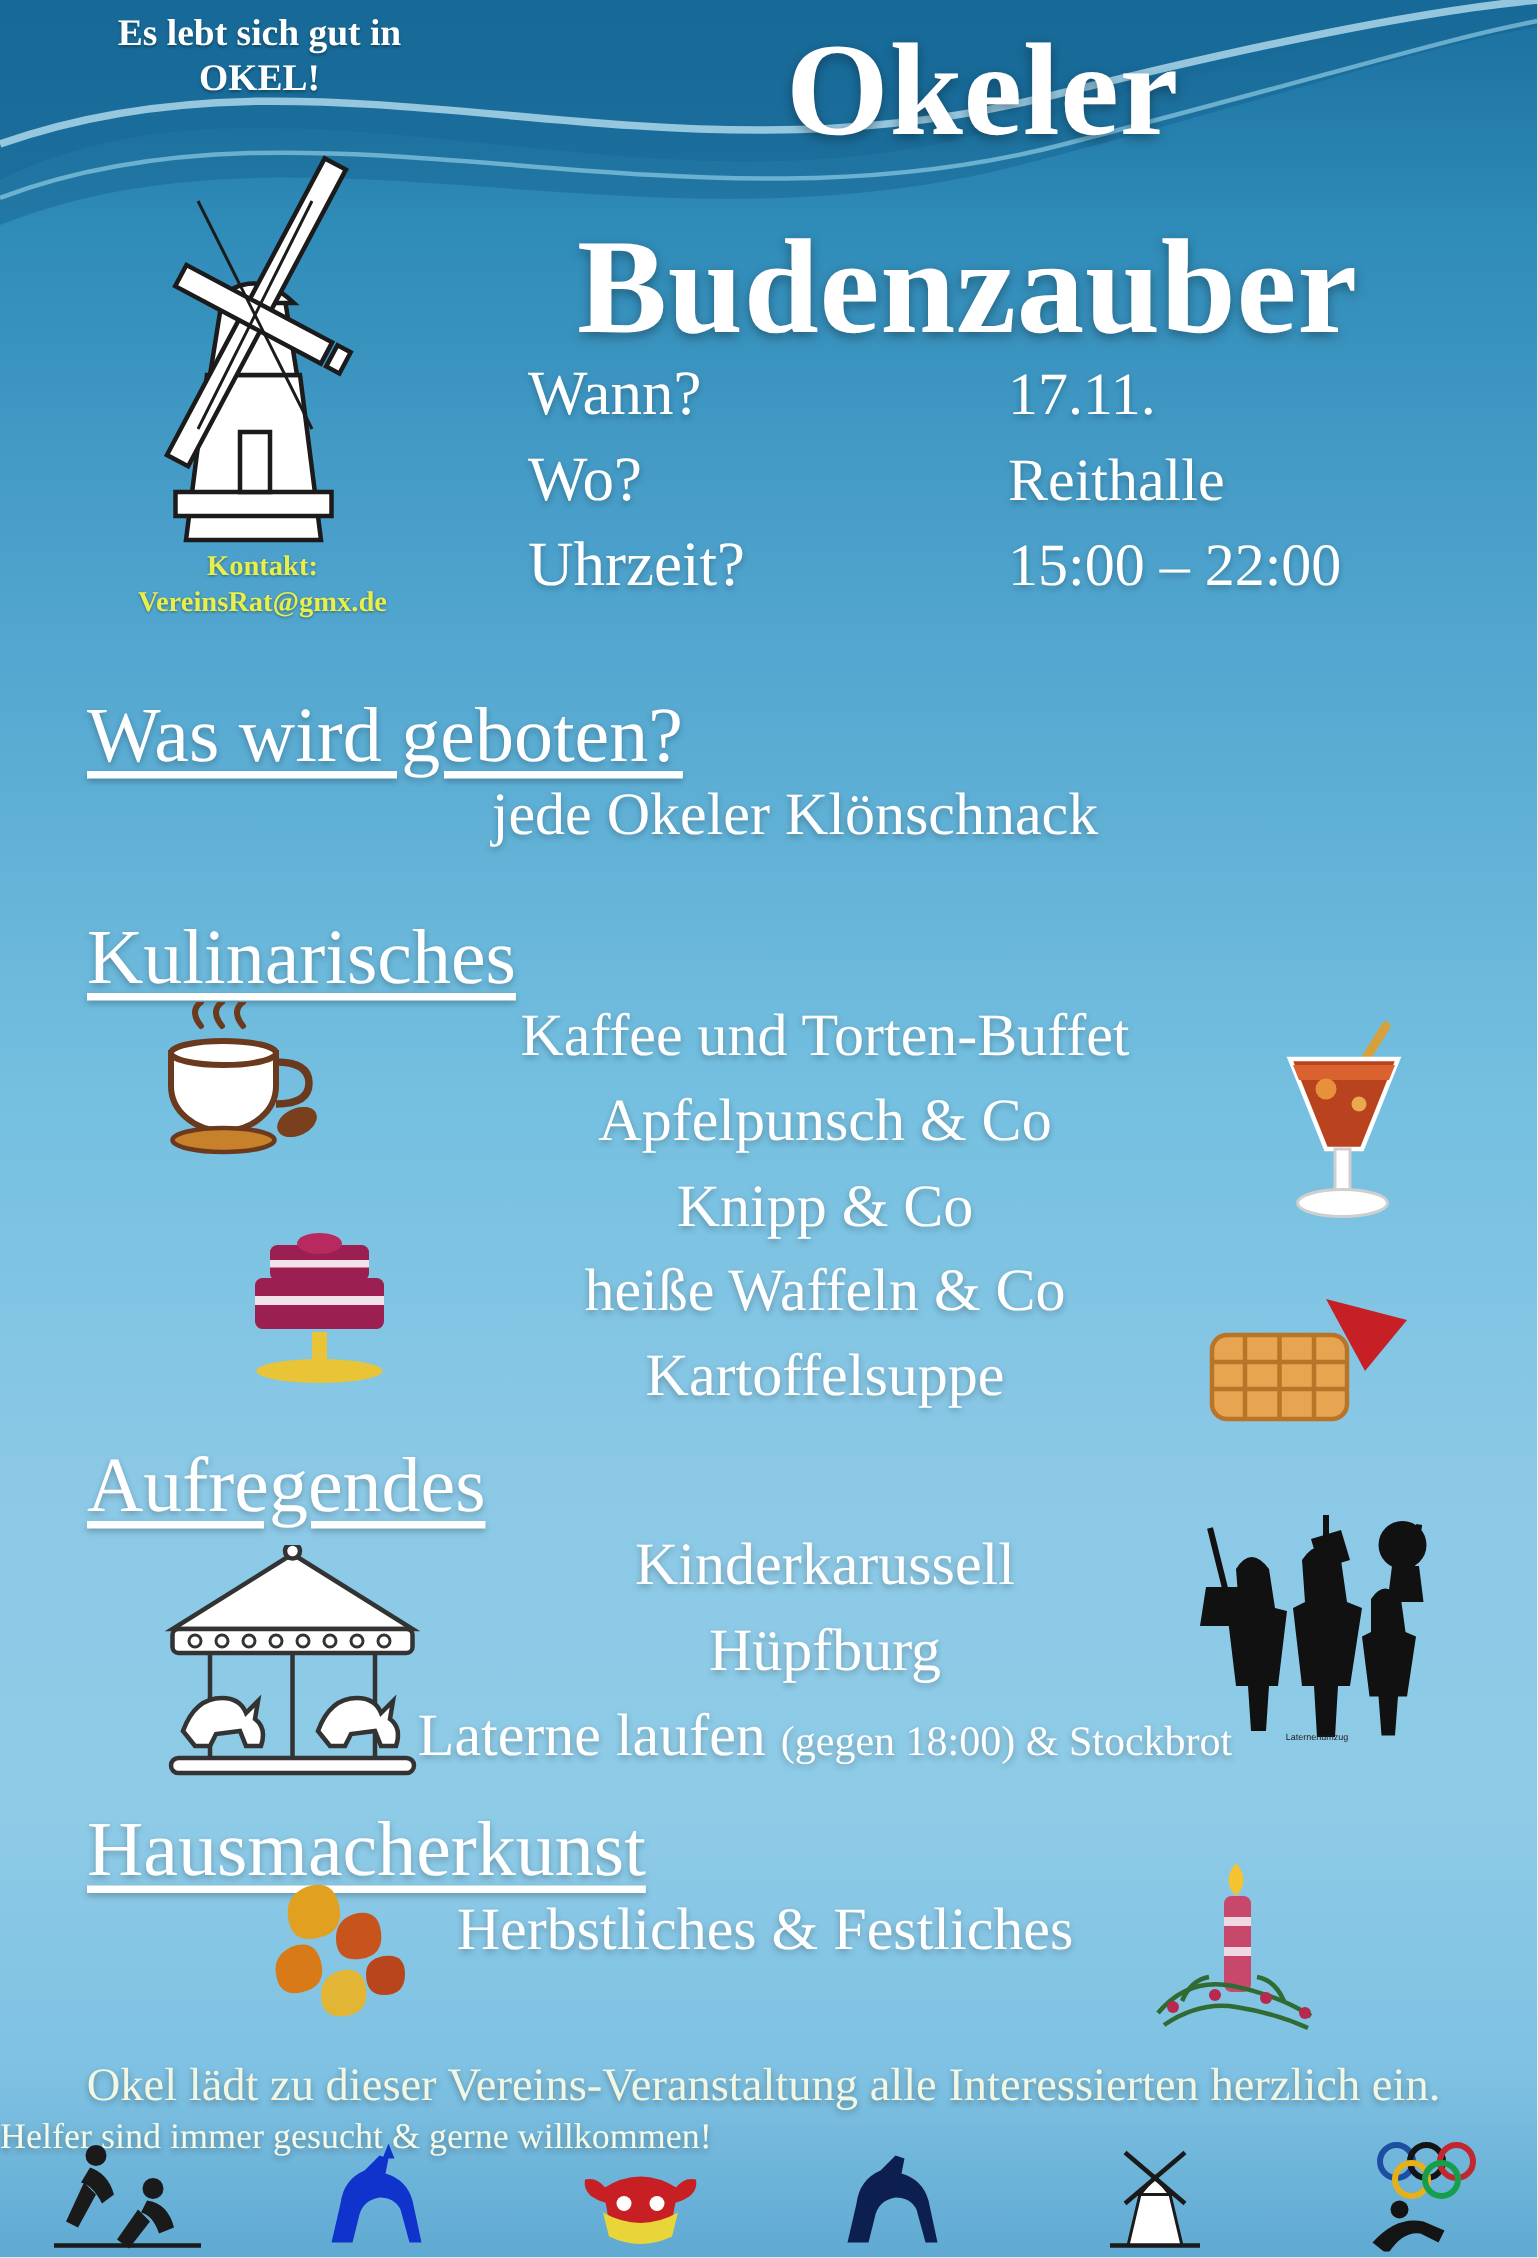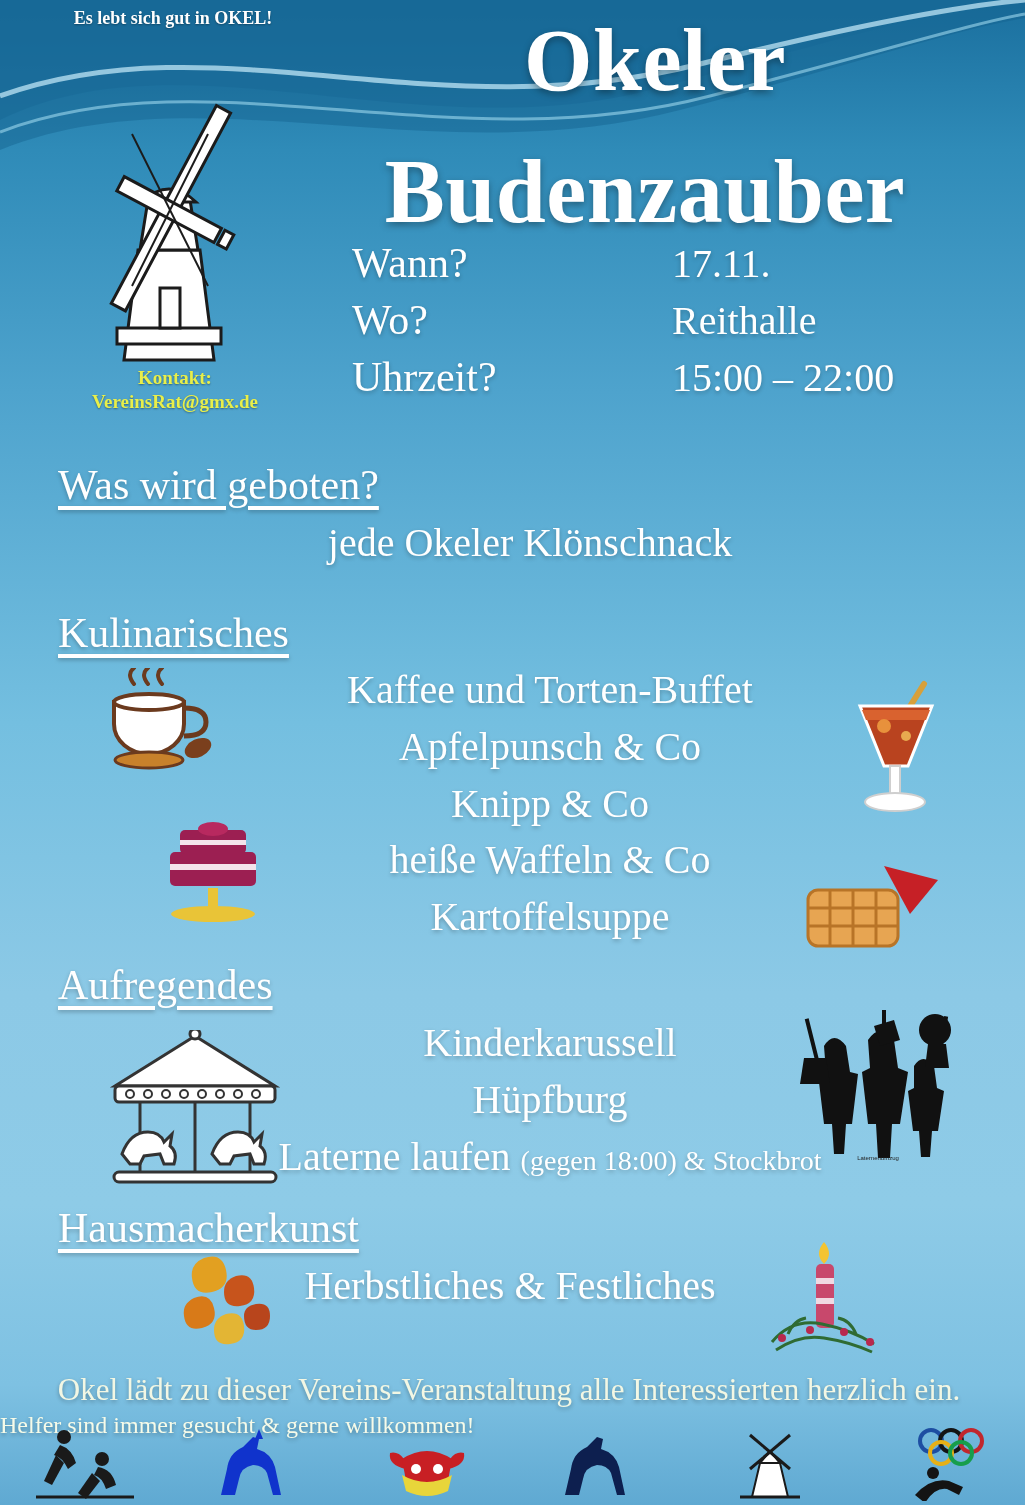--- a/index.html
+++ b/index.html
@@ -25,21 +25,21 @@
   }
   
   .swoosh {
     position: absolute; top: 0; left: 0; width: 1025px; height: 240px;
     pointer-events: none;
   }
   
   .tagline {
     position: absolute; top: 8px; left: 58px; width: 230px;
     text-align: center;
-    font-size: 18px; line-height: 1.18; font-weight: 700;
+    font-size: 25px; line-height: 1.18; font-weight: 700;
     color: #ffffff;
     text-shadow: 0 1px 2px rgba(0,0,0,.35);
   }
   .windmill { position: absolute; top: 60px; left: 62px; width: 215px; height: 310px; }
   .contact {
     position: absolute; top: 366px; left: 40px; width: 270px;
     text-align: center; font-size: 19px; line-height: 1.25;
     color: #e8ef4a; font-weight: 700;
     text-shadow: 0 1px 2px rgba(0,0,0,.4);
   }
@@ -54,21 +54,21 @@
     text-shadow: 0 3px 7px rgba(0,0,0,.35);
   }
   
   .facts { position: absolute; top: 238px; left: 352px; width: 620px; }
   .fact-row { display: flex; align-items: baseline; margin-bottom: 6px; }
   .fact-q { width: 320px; font-size: 42px; line-height: 1.22; text-shadow: 0 2px 4px rgba(0,0,0,.25); }
   .fact-a { font-size: 40px; line-height: 1.22; text-shadow: 0 2px 4px rgba(0,0,0,.25); }
   
   .sec-head {
     position: absolute;
-    font-size: 42px; line-height: 1.1;
+    font-size: 52px; line-height: 1.1;
     text-decoration: underline; text-underline-offset: 7px;
     text-shadow: 0 2px 4px rgba(0,0,0,.25);
     white-space: nowrap;
   }
   .sec-body {
     position: absolute;
     font-size: 40px; line-height: 1.42;
     text-shadow: 0 2px 4px rgba(0,0,0,.25);
     text-align: center;
   }

